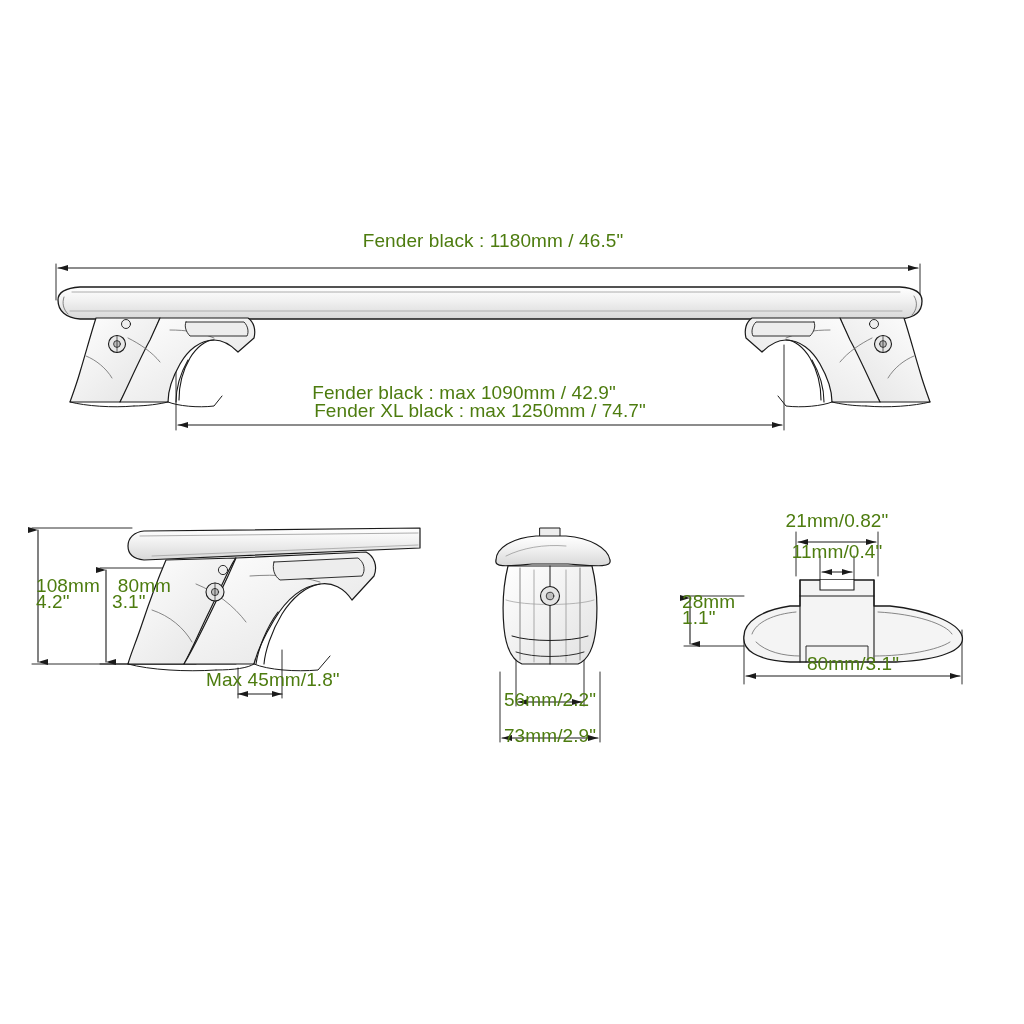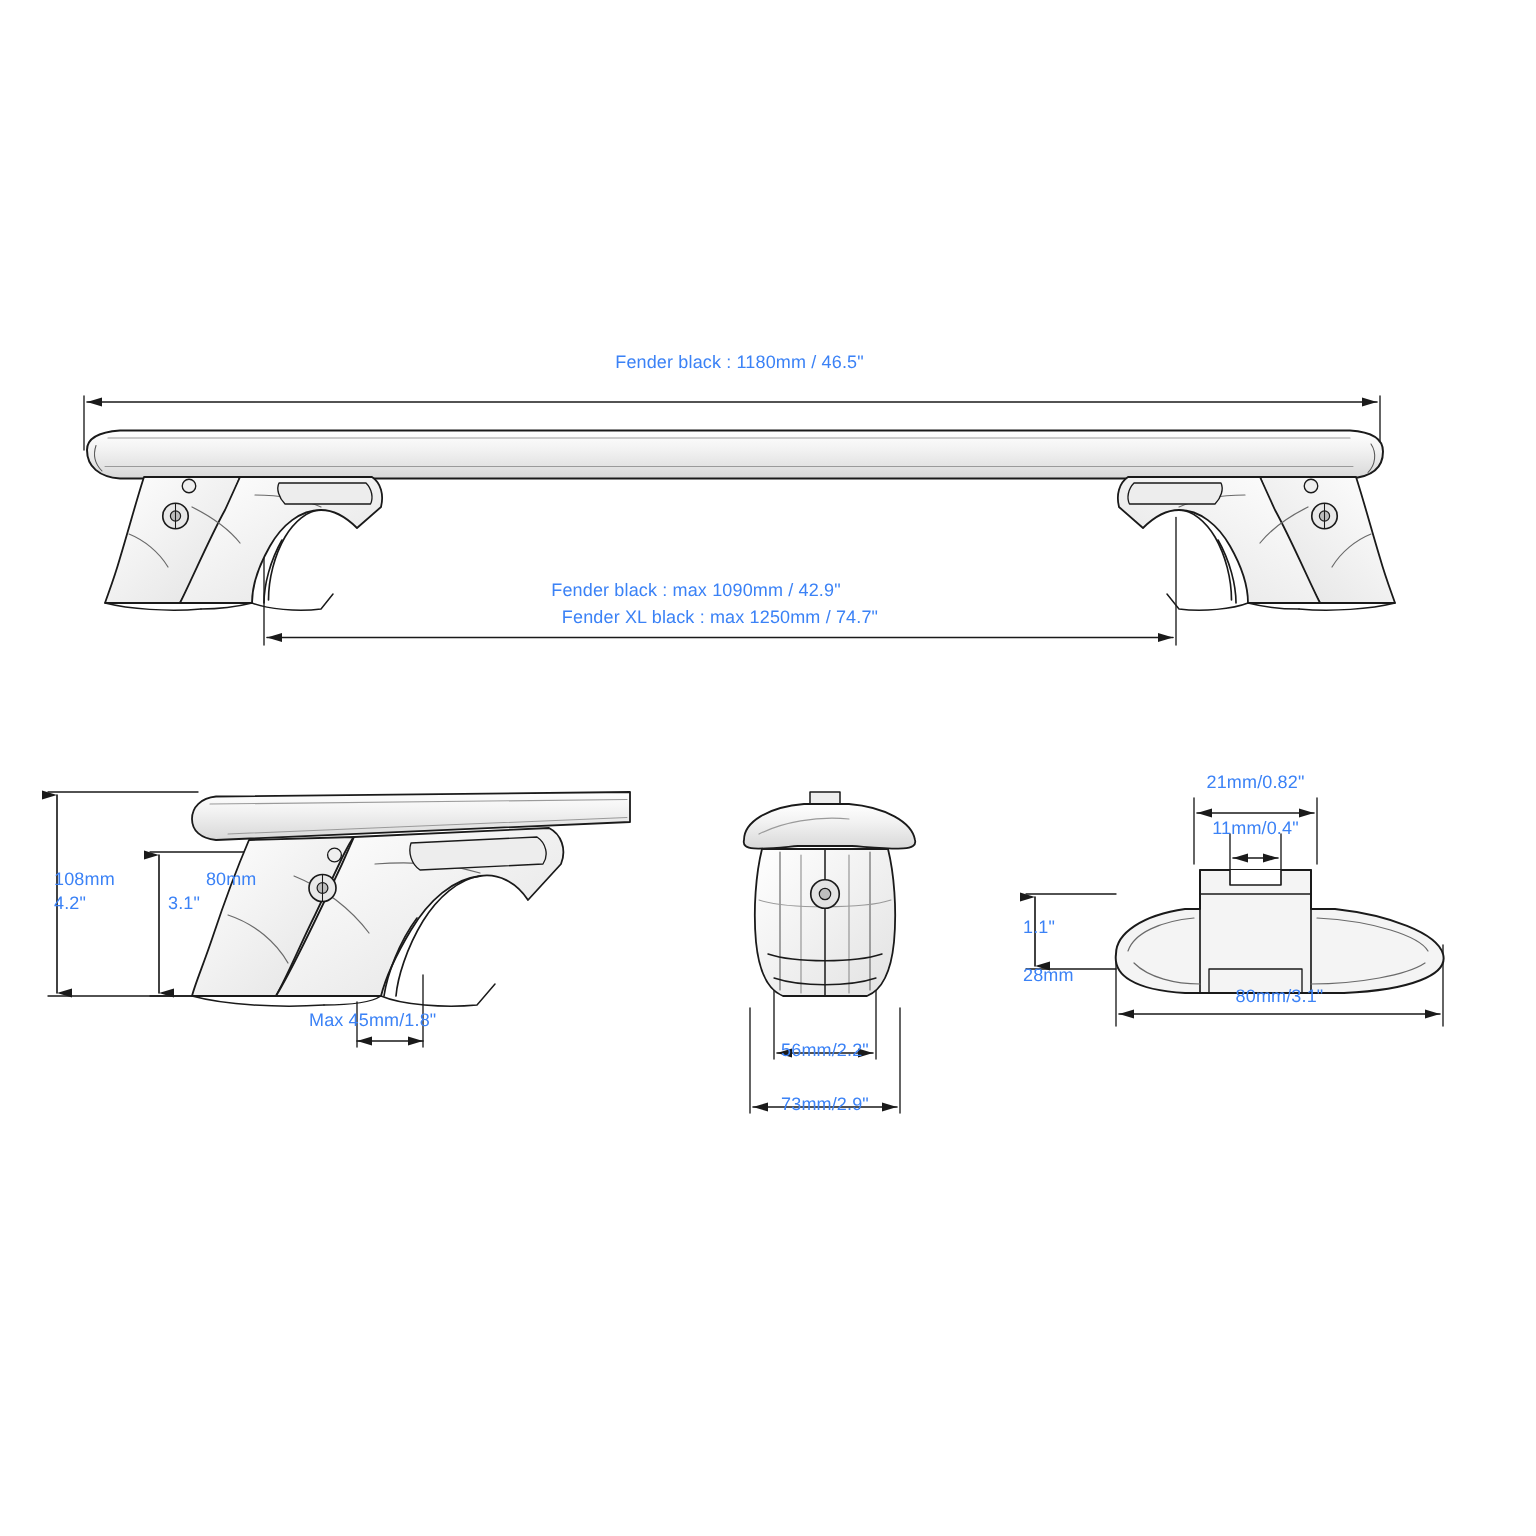--- a/index.html
+++ b/index.html
@@ -20,23 +20,23 @@
     height: 1024px;
     background: #ffffff;
   }
   #sheet svg {
     position: absolute;
     left: 0;
     top: 0;
   }
   .dim-label {
     position: absolute;
-    font-size: 12px;
+    font-size: 19px;
     line-height: 16px;
-    color: #3b82f6;
+    color: #4d7c0f;
     white-space: pre;
     letter-spacing: 0.1px;
   }
   .dim-label.center { text-align: center; }
   .dim-label.left { text-align: left; }
 </style>
 </head>
 <body>
 
 <div id="sheet">
@@ -219,17 +219,17 @@
   <div class="dim-label left" style="left:105px; top:578px; width:66px;text-align:right;">80mm</div>
   <div class="dim-label left" style="left:112px; top:594px; width:66px;">3.1"</div>
 
   <div class="dim-label left" style="left:206px; top:672px; width:140px;">Max 45mm/1.8"</div>
 
   <div class="dim-label center" style="left:478px; top:692px; width:144px;">56mm/2.2"</div>
   <div class="dim-label center" style="left:478px; top:728px; width:144px;">73mm/2.9"</div>
 
   <div class="dim-label center" style="left:762px; top:513px; width:150px;">21mm/0.82"</div>
   <div class="dim-label center" style="left:762px; top:544px; width:150px;">11mm/0.4"</div>
-  <div class="dim-label left" style="left:682px; top:594px; width:70px;margin-top:48px;">28mm</div>
+  <div class="dim-label left" style="left:682px; top:594px; width:70px;">28mm</div>
   <div class="dim-label left" style="left:682px; top:610px; width:70px;">1.1"</div>
   <div class="dim-label center" style="left:778px; top:656px; width:150px;">80mm/3.1"</div>
 
 </div>
 
 </body></html>

